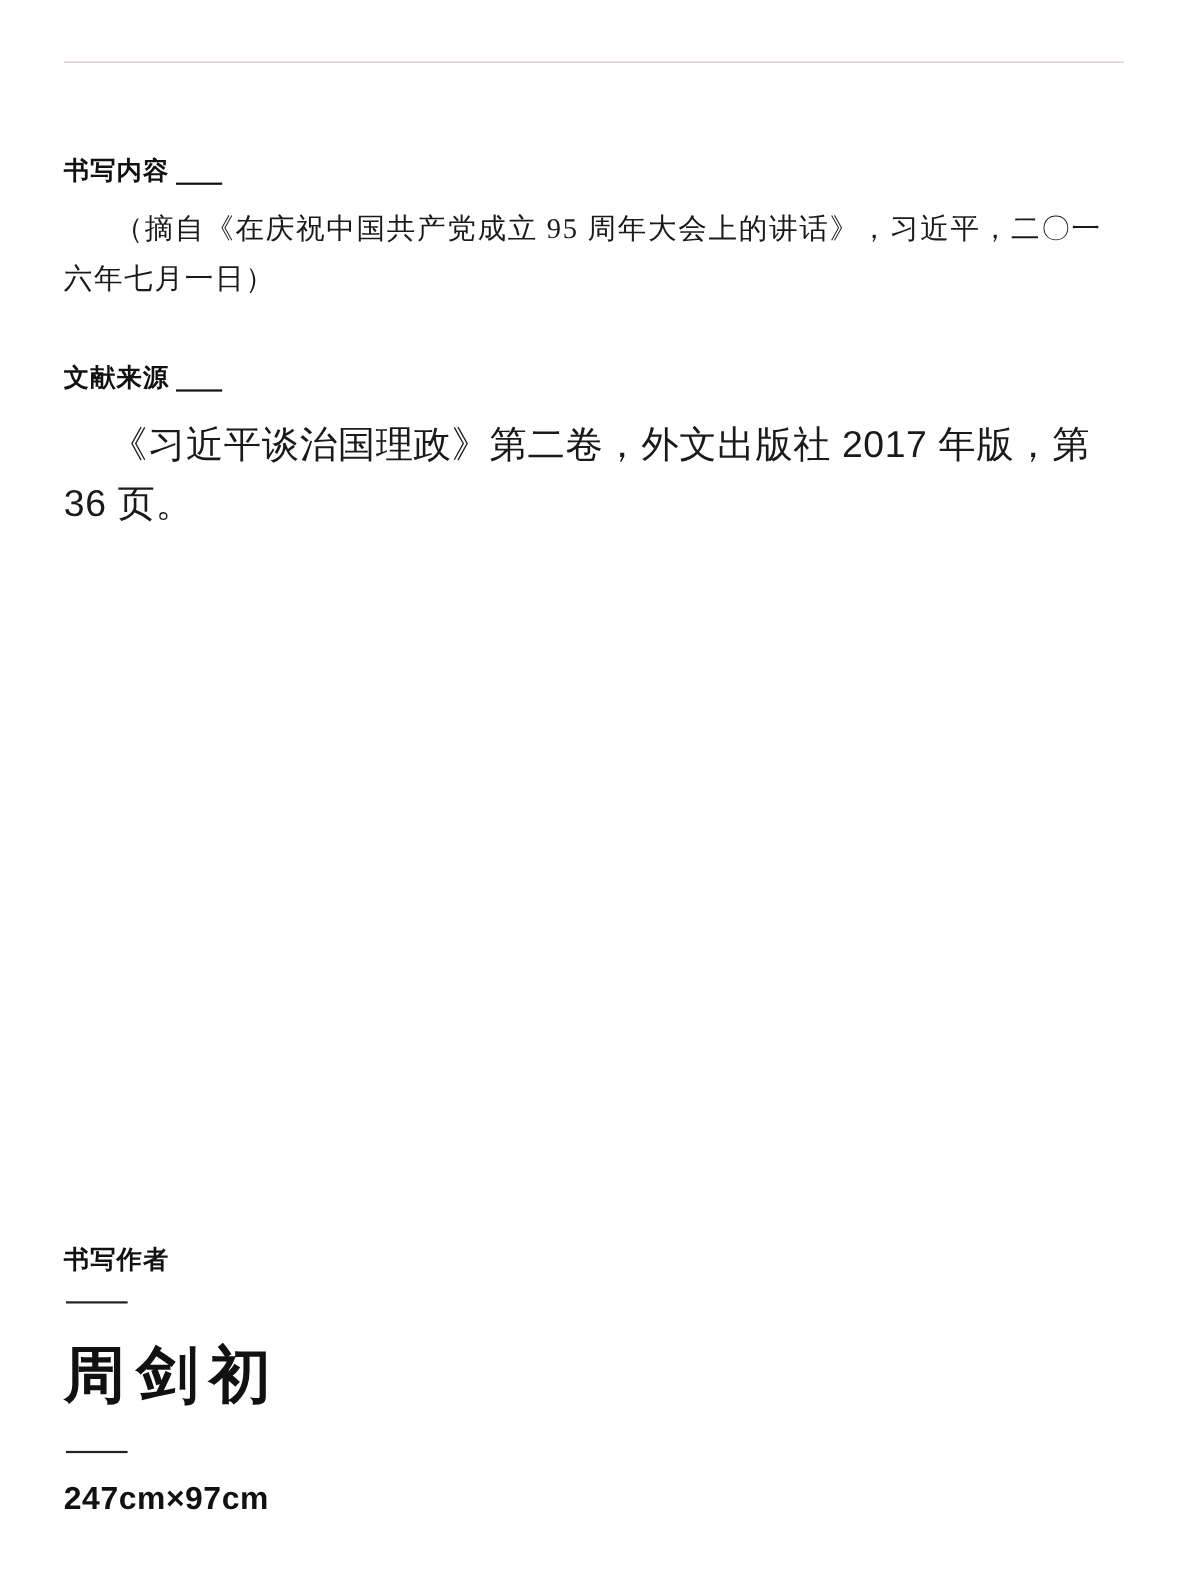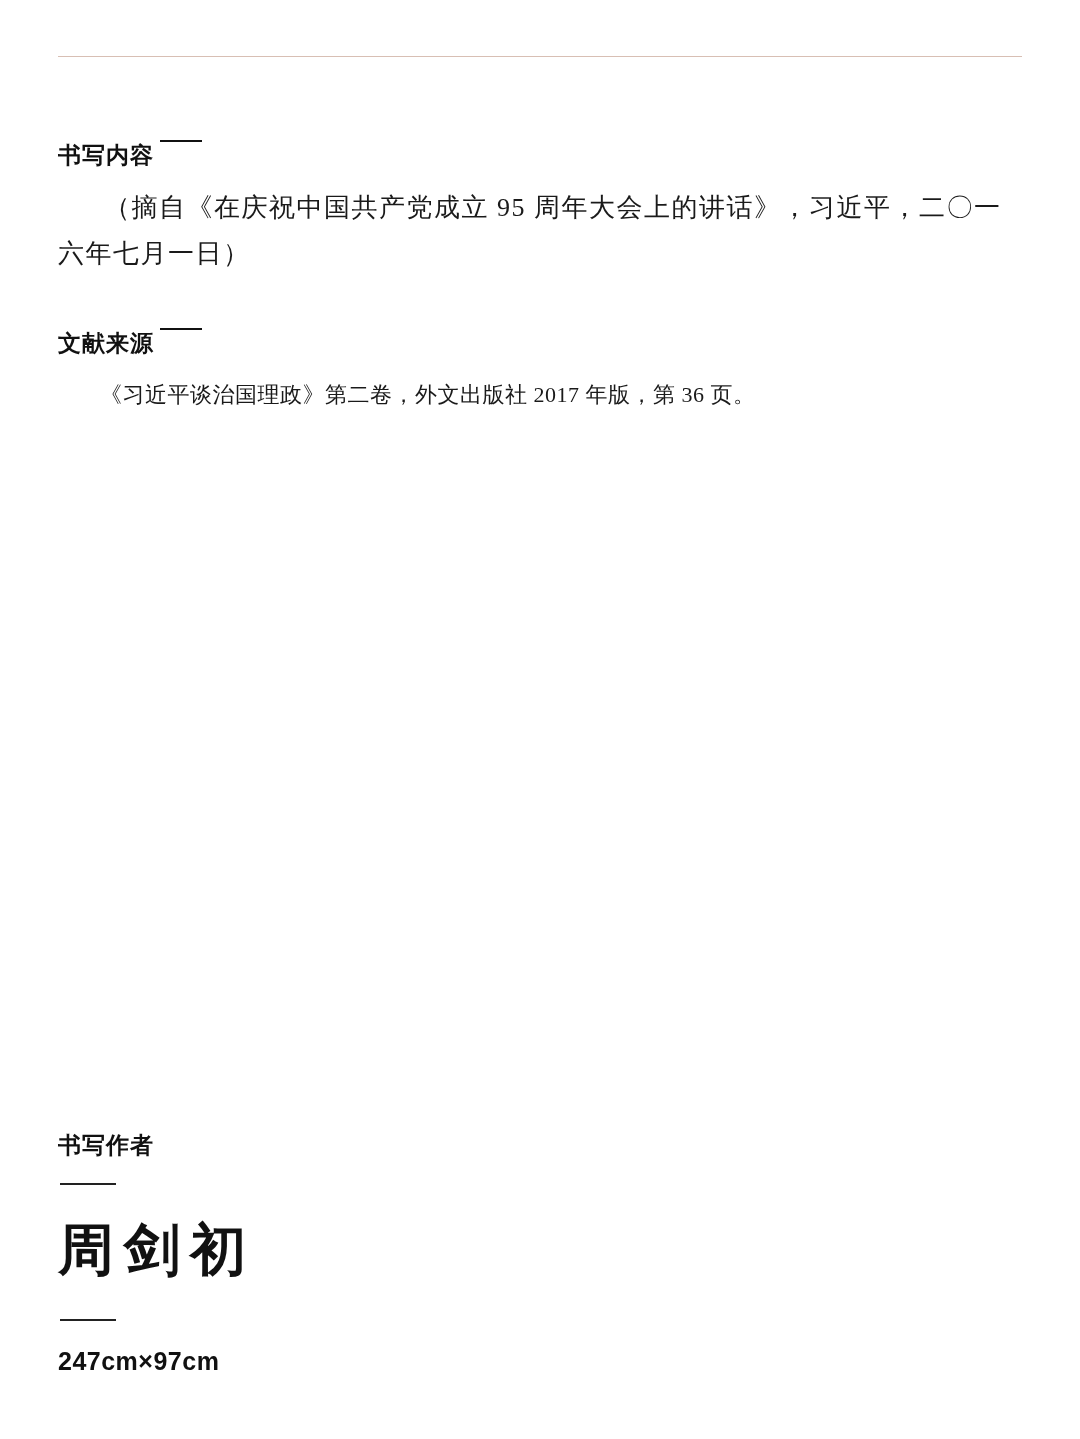--- a/index.html
+++ b/index.html
@@ -35,21 +35,21 @@
     left: 58px;
     width: 964px;
   }
   .section-head {
     font-family: "Liberation Sans", sans-serif;
     font-weight: bold;
     font-size: 23px;
     letter-spacing: 1px;
     color: #111111;
     display: flex;
-    align-items: flex-start;
+    align-items: flex-end;
     gap: 2px;
   }
   .section-head .dash {
     display: inline-block;
     width: 42px;
     height: 2px;
     background: #111111;
     margin-left: 4px;
     margin-bottom: 3px;
   }
@@ -70,22 +70,22 @@
     line-height: 1.75;
     letter-spacing: 1.5px;
     text-indent: 46px;
     color: #1a1a1a;
   }
   .source-block {
     margin-top: 52px;
   }
   .source-text {
     margin-top: 18px;
-    font-family: Liberation Serif, serif;
-    font-size: 22px;
+    font-family: Liberation Sans, sans-serif;
+    font-size: 34px;
     line-height: 1.6;
     letter-spacing: 0.5px;
     text-indent: 42px;
     color: #1a1a1a;
   }
   .author-block {
     position: absolute;
     top: 1130px;
     left: 58px;
     width: 500px;
@@ -113,21 +113,21 @@
   }
   .short-rule2 {
     width: 56px;
     height: 2px;
     background: #222222;
     margin: 30px 0 0 2px;
   }
   .dimensions {
     font-family: "Liberation Sans", sans-serif;
     font-weight: bold;
-    font-size: 25px;
+    font-size: 29px;
     letter-spacing: 0.5px;
     color: #111111;
     margin-top: 26px;
   }
 </style>
 </head>
 <body>
 
 <div class="page">
 

